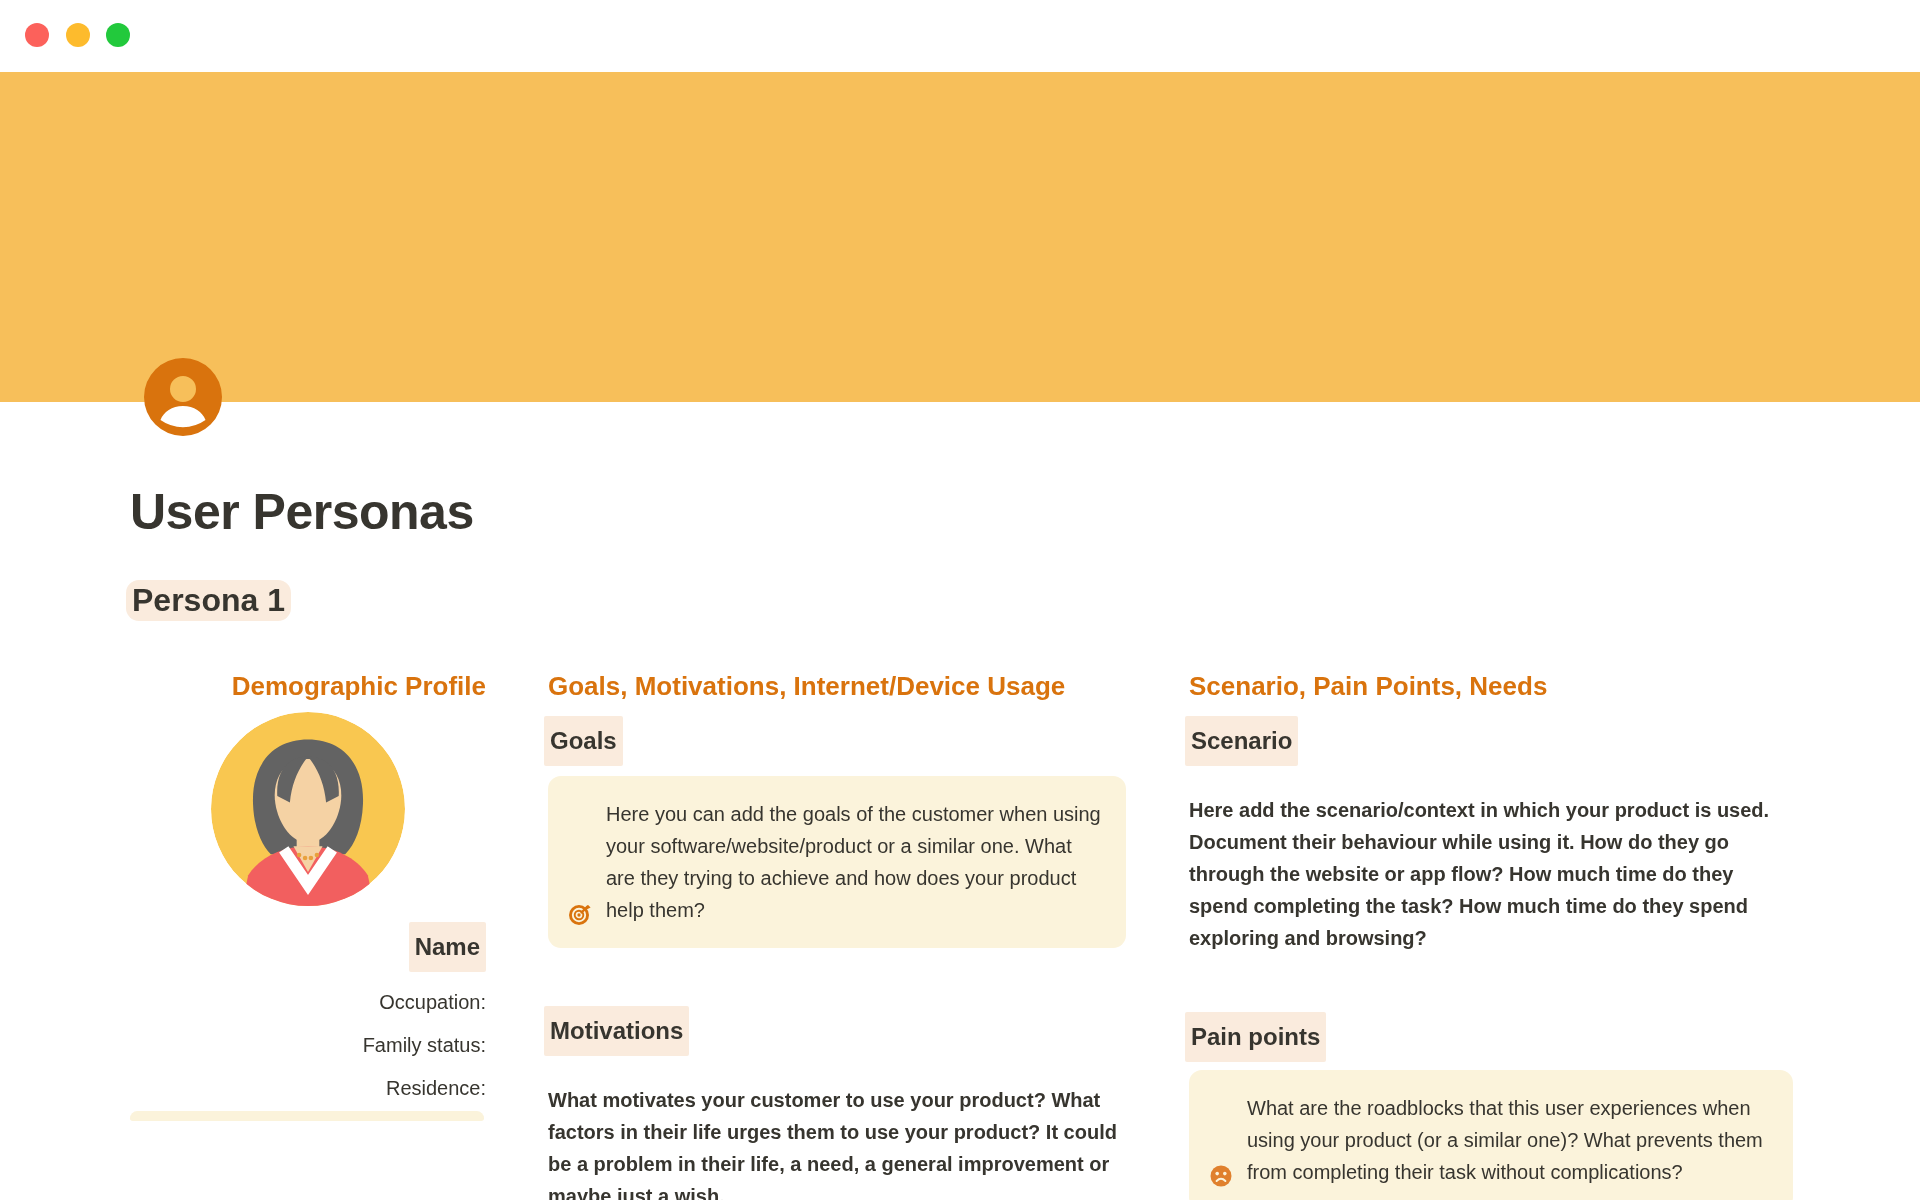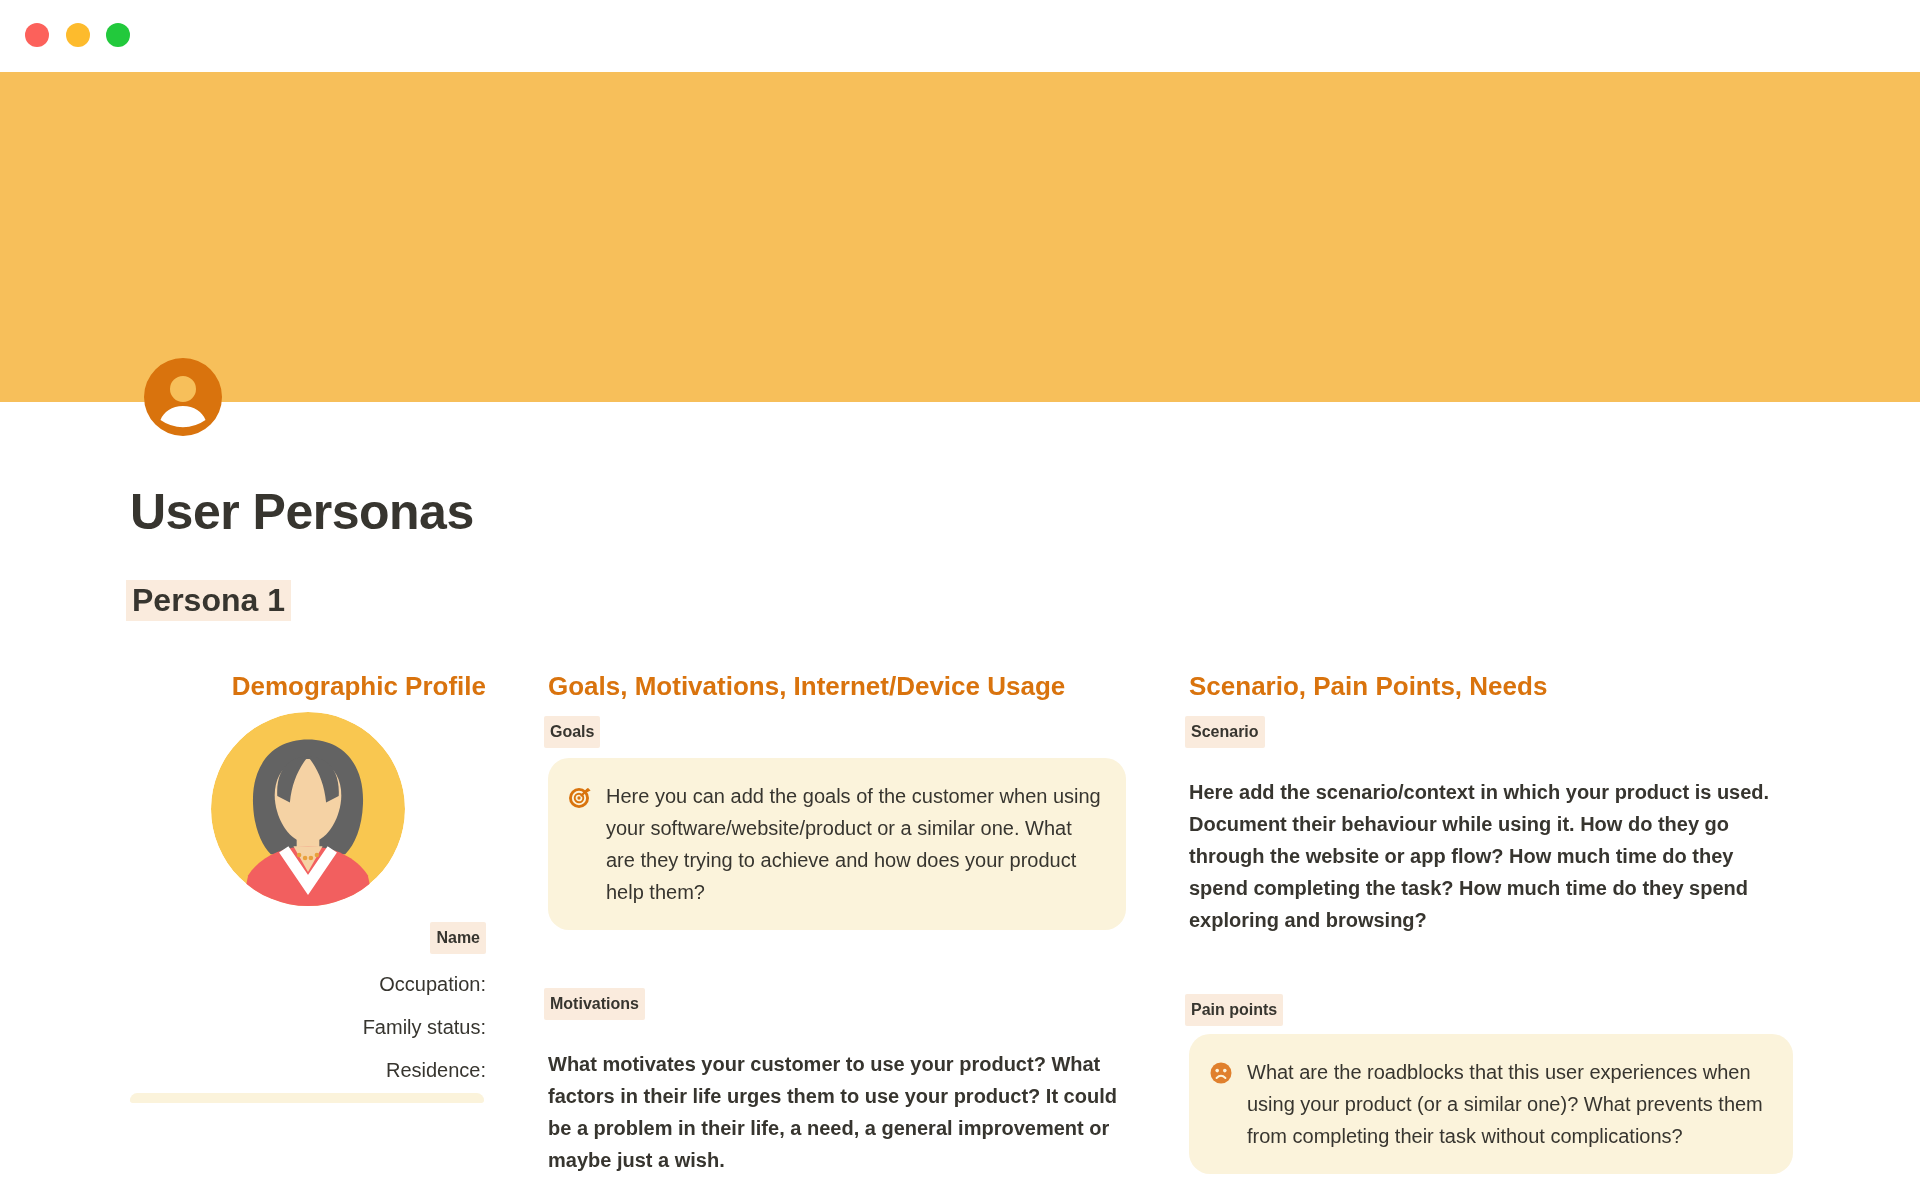--- a/index.html
+++ b/index.html
@@ -41,49 +41,49 @@
     font-size: 50px; line-height: 60px; font-weight: 700;
     letter-spacing: -0.5px; color: #37352F;
   }
   .section-heading {
     margin-top: 38px;
     font-size: 32px; line-height: 40px; font-weight: 700;
   }
   .hl {
     background: #FAEBDD;
     padding: 2px 6px 3px 6px;
-    border-radius: 0;
+    border-radius: 13px;
     margin-left: -4px;
   }
 
   .columns { display: flex; margin-top: 50px; }
   .col-1 { width: 356px; margin-right: 62px; text-align: right; }
   .col-2 { width: 578px; margin-right: 63px; }
   .col-3 { width: 604px; }
 
   .col-heading {
     font-size: 26px; line-height: 32px; font-weight: 700;
     color: #D9730D;
   }
 
   .label-line { margin-top: 14px; }
   .label {
     display: inline-block;
-    font-size: 16px; line-height: 26px; font-weight: 700;
-    background: #FAEBDD; padding: 3px 6px; border-radius: 2px; margin-left: -4px;
+    font-size: 24px; line-height: 26px; font-weight: 700;
+    background: #FAEBDD; padding: 12px 6px; border-radius: 2px; margin-left: -4px;
   }
 
   .para {
     font-size: 20px; line-height: 32px; font-weight: 700;
     margin-top: 28px;
   }
 
   .callout {
-    display: flex; align-items: flex-start;
-    background: #FBF3DB; border-radius: 21px;
+    display: flex; align-items: flex-end;
+    background: #FBF3DB; border-radius: 13px;
     padding: 22px 20px; margin-top: 10px;
   }
   .callout .c-icon { flex: 0 0 24px; width: 24px; height: 24px; margin-top: 5px; }
   .callout .c-text { flex: 1; margin: 0 0 0 14px; font-size: 20px; line-height: 32px; }
 
   
   .avatar-figure { width: 194px; height: 194px; margin: 10px auto 0 auto; }
   .name-line { margin-top: 16px; }
   .field {
     font-size: 20px; line-height: 26px; margin-top: 17px;

